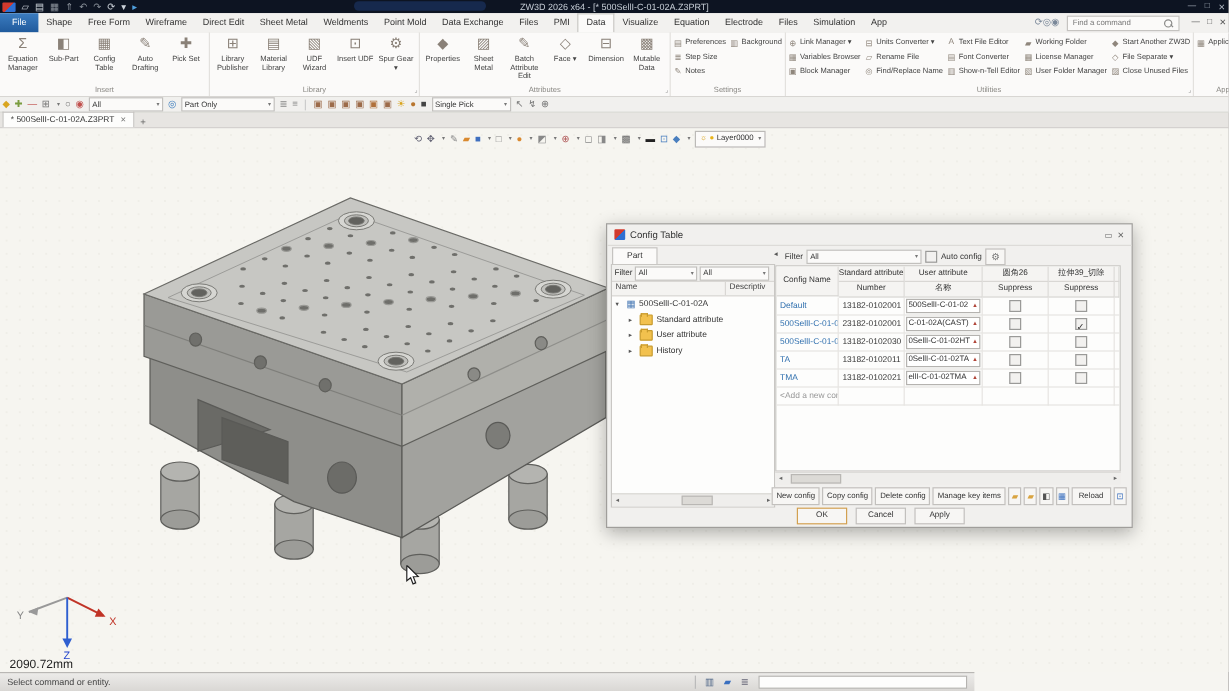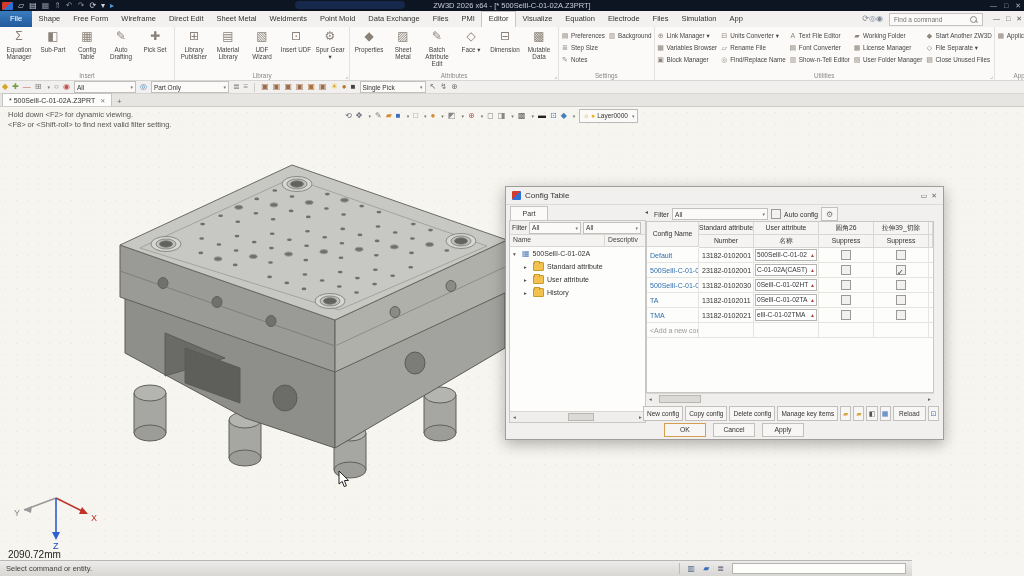--- a/index.html
+++ b/index.html
@@ -56,21 +56,21 @@
   #viewport{position:absolute;left:0;top:107px;width:1024px;height:453px;
     background-color:#f6f5f0;
     background-image:radial-gradient(#e6e4dc 0.5px,transparent 0.6px);background-size:11px 11px;}
   .hint{position:absolute;left:8px;top:3px;font-size:7.5px;line-height:9.5px;color:#555;}
   #vptools{position:absolute;left:345px;top:2px;height:13px;display:flex;align-items:center;gap:4px;}
   #vptools .ico{font-size:8px;}
   .layerbox{height:12px;border:1px solid #bcbab7;background:#fbfaf9;display:flex;align-items:center;gap:2px;padding:0 3px;font-size:6.5px;color:#333;}
   #scalelabel{position:absolute;left:8px;top:442px;font-size:10px;color:#222;}
   #cursor{position:absolute;left:338px;top:364px;}
   
-  #statusbar{position:absolute;left:0;top:560px;width:912px;height:16px;background:linear-gradient(#ecebe9,#d9d7d4);border-top:1px solid #b9b7b4;display:flex;align-items:center;padding:0 6px;box-sizing:border-box;}
+  #statusbar{position:absolute;left:0;top:560px;width:812px;height:16px;background:linear-gradient(#ecebe9,#d9d7d4);border-top:1px solid #b9b7b4;display:flex;align-items:center;padding:0 6px;box-sizing:border-box;}
   #statusmsg{font-size:7.5px;color:#444;}
   #statusright{margin-left:auto;display:flex;align-items:center;gap:8px;}
   #statusright .ico{font-size:8px;}
   .progressfield{width:172px;height:9px;background:#fdfdfc;border:1px solid #b5b3b0;}
   .sbsep{width:1px;height:11px;background:#bbb;}
   
   #cfgdlg{position:absolute;left:505px;top:79px;width:437px;height:252px;background:#f1f0ee;border:1px solid #a09e9b;box-shadow:0 4px 14px rgba(0,0,0,.3);font-size:7.5px;color:#333;}
   .dlg-title{position:absolute;left:0;top:0;right:0;height:17px;display:flex;align-items:center;gap:4px;padding:0 6px;border-bottom:1px solid #dddbd8;}
   .dlg-ico{width:9px;height:9px;border-radius:1px;background:linear-gradient(135deg,#d23a2e 50%,#2e6fd2 50%);}
   .dlg-title .ttl{font-size:8px;color:#333;}
@@ -150,21 +150,21 @@
         <div class="mtab">Shape</div>
         <div class="mtab">Free Form</div>
         <div class="mtab">Wireframe</div>
         <div class="mtab">Direct Edit</div>
         <div class="mtab">Sheet Metal</div>
         <div class="mtab">Weldments</div>
         <div class="mtab">Point Mold</div>
         <div class="mtab">Data Exchange</div>
         <div class="mtab">Files</div>
         <div class="mtab">PMI</div>
-        <div class="mtab active">Editor</div>
+        <div class="mtab active">Data</div>
         <div class="mtab">Visualize</div>
         <div class="mtab">Equation</div>
         <div class="mtab">Electrode</div>
         <div class="mtab">Files</div>
         <div class="mtab">Simulation</div>
         <div class="mtab">App</div>
       </div>
     <div class="mb-right">
       <span class="ico" id="mb-icons">
           <span class="ico ico">⟳</span>
@@ -419,24 +419,20 @@
 
   <div id="tabbar">
     <div class="doctab">
       <span>* 500SellI-C-01-02A.Z3PRT</span>
       <span class="closex">✕</span>
     </div>
     <div class="addtab">+</div>
   </div>
 
   <div id="viewport">
-    <div class="hint">
-      <div>Hold down &lt;F2&gt; for dynamic viewing.</div>
-      <div>&lt;F8&gt; or &lt;Shift-roll&gt; to find next valid filter setting.</div>
-    </div>
 
     <div id="vptools">
         <span class="ico ico" style="color: rgb(102, 102, 119);">⟲</span>
         <span class="ico ico" style="color: rgb(102, 102, 119);">✥</span>
         <span class="car">▾</span>
         <span class="ico ico" style="color: rgb(136, 136, 136);">✎</span>
         <span class="ico ico" style="color: rgb(217, 137, 47);">▰</span>
         <span class="ico ico" style="color: rgb(63, 111, 191);">■</span>
         <span class="car">▾</span>
         <span class="ico ico" style="color: rgb(136, 136, 136);">□</span>

